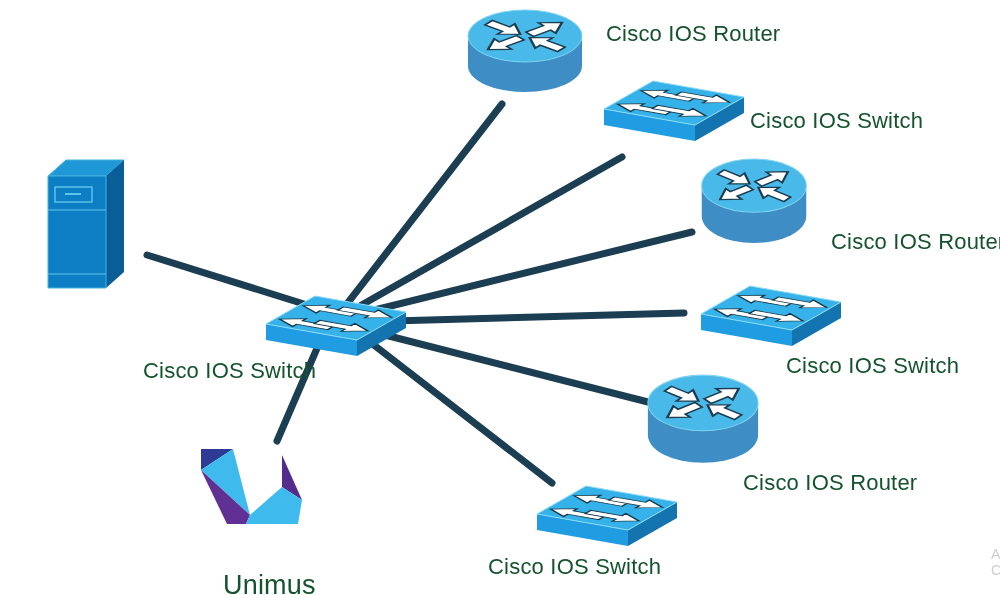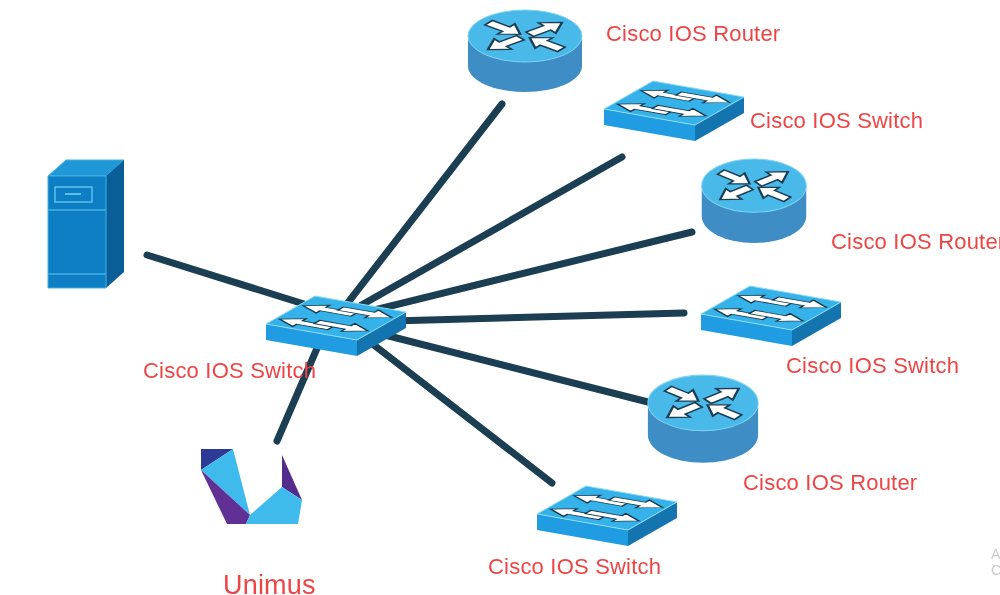--- a/index.html
+++ b/index.html
@@ -4,21 +4,21 @@
 <style>
   html,body{margin:0;padding:0;background:#ffffff;}
   .canvas{
     position:relative;width:1000px;height:595px;background:#ffffff;overflow:hidden;
     font-family:"Liberation Sans","DejaVu Sans",sans-serif;
   }
   .links{position:absolute;left:0;top:0;width:1000px;height:595px;}
   .links line{stroke:#1c3e53;stroke-width:7;stroke-linecap:round;}
   .node{position:absolute;line-height:0;}
   .node-label{
-    position:absolute;font-size:22px;color:#ef4444;line-height:24px;white-space:nowrap;
+    position:absolute;font-size:22px;color:#14532d;line-height:24px;white-space:nowrap;
     letter-spacing:0.2px;
   }
   .unimus-label{font-size:27px;margin-top:41px;}
   .watermark{
     position:absolute;left:991px;top:546px;color:#cdcdcd;font-size:14px;line-height:16px;
     width:12px;overflow:hidden;
   }
 </style>
 </head>
 <body>

